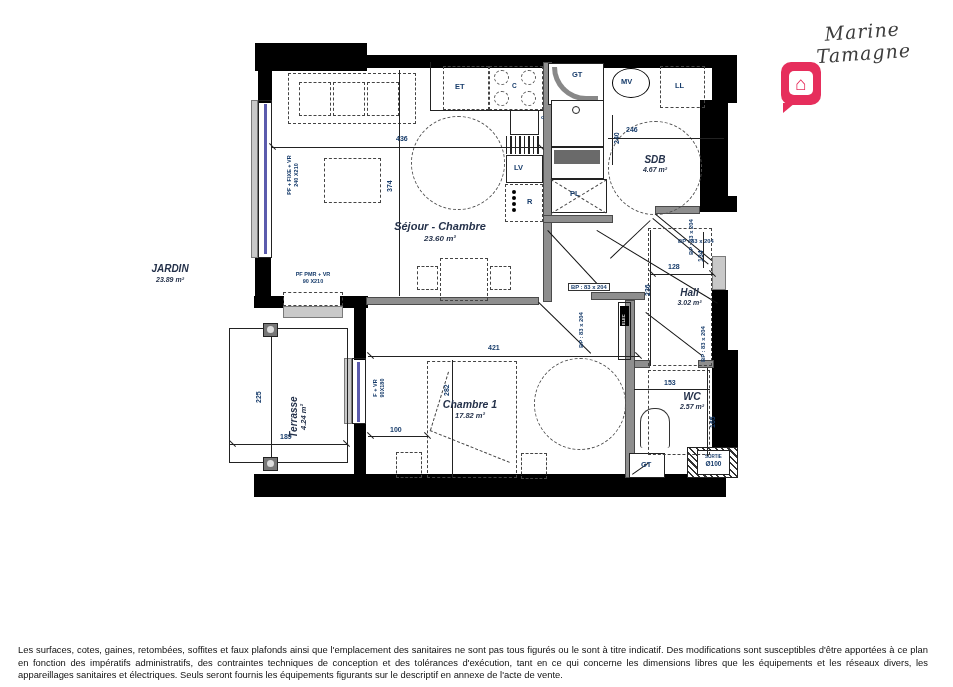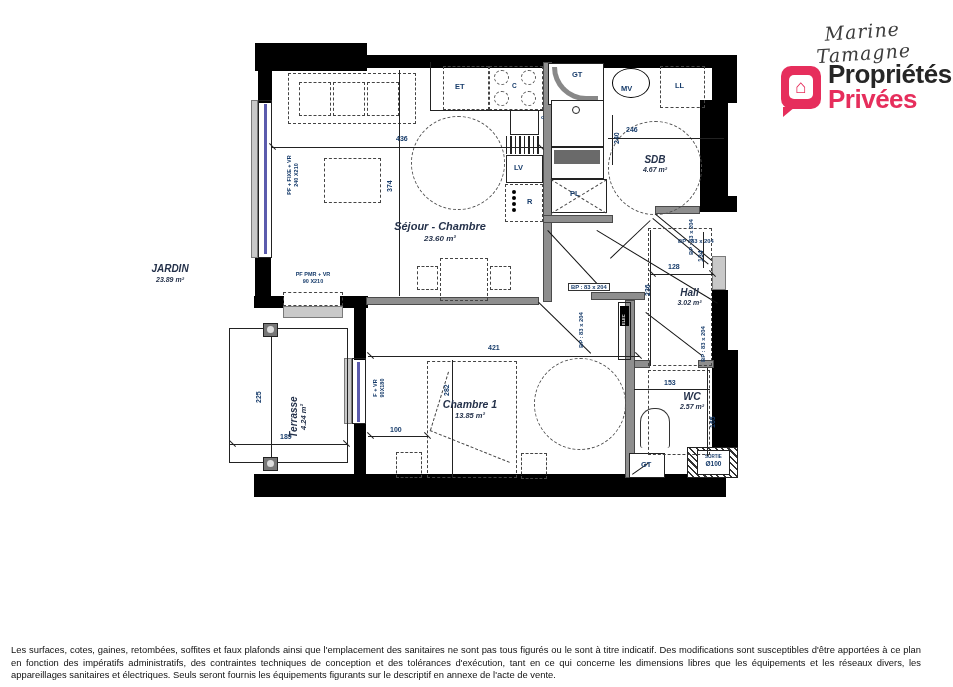--- a/index.html
+++ b/index.html
@@ -28,34 +28,30 @@
   .dots{position:absolute;width:4px;height:4px;background:#000;border-radius:50%;box-shadow:0 6px 0 #000,0 12px 0 #000,0 18px 0 #000}
   
   .signature{position:absolute;left:778px;top:20px;width:170px;text-align:center;font-family:"DejaVu Serif",serif;font-style:italic;font-size:19px;color:#3d3d3d;transform:rotate(-4deg);letter-spacing:1px}
   .logo{position:absolute;left:781px;top:62px;display:flex;align-items:center;gap:7px}
   .logo-icon{position:relative;width:40px;height:43px;background:#e62e5c;border-radius:10px}
   .logo-icon:after{content:"";position:absolute;left:2px;bottom:-8px;border-left:12px solid #e62e5c;border-bottom:10px solid transparent}
   .logo-house{position:absolute;left:8px;top:9px;width:24px;height:24px;background:#fff;border-radius:5px;display:flex;align-items:center;justify-content:center;color:#e62e5c;font-size:19px;font-weight:bold;line-height:1}
   .logo-txt{line-height:25px;font-weight:bold;font-size:26px;letter-spacing:-0.5px}
   .logo-l1{color:#262626}
   .logo-l2{color:#e62e5c}
-  .footer{position:absolute;left:11px;top:644px;width:910px;font-size:9.4px;line-height:12.6px;color:#111;text-align:justify}
+  .footer{position:absolute;left:18px;top:644px;width:910px;font-size:9.4px;line-height:12.6px;color:#111;text-align:justify}
   .toilet{position:absolute;border:1.5px solid #333;border-bottom:none;border-radius:14px 14px 3px 3px;background:#fff}
 </style>
 </head>
 <body>
 
 <div class="signature">Marine Tamagne</div>
 <div class="logo">
   <div class="logo-icon">
     <div class="logo-house">⌂</div>
-  </div>
-  <div class="logo-txt">
-    <div class="logo-l1">Propriétés</div>
-    <div class="logo-l2">Privées</div>
   </div>
 </div>
 
 <div>
 
   <div class="wall" style="left:255px;top:43px;width:112px;height:28px"></div>
   <div class="wall" style="left:366px;top:55px;width:371px;height:13px"></div>
   <div class="wall" style="left:712px;top:55px;width:25px;height:48px"></div>
   <div class="wall" style="left:700px;top:100px;width:28px;height:112px"></div>
   <div class="wall" style="left:700px;top:196px;width:37px;height:16px"></div>
@@ -106,21 +102,21 @@
   <div class="box" style="left:506px;top:155px;width:37px;height:28px"></div>
   <div class="fix" style="left:514px;top:163px">LV</div>
   <div class="dbox" style="left:505px;top:184px;width:38px;height:38px"></div>
   <div class="dots" style="left:512px;top:190px"></div>
   <div class="fix" style="left:527px;top:197px">R</div>
 
   <div class="box" style="left:548px;top:63px;width:56px;height:42px"></div>
   <div class="abs" style="left:552px;top:67px;width:46px;height:34px;border-left:5px solid #888;border-bottom:5px solid #888;border-radius:0 0 0 44px"></div>
   <div class="fix" style="left:572px;top:70px">GT</div>
   <div class="abs" style="left:612px;top:68px;width:38px;height:30px;border:1.5px solid #000;border-radius:50%"></div>
-  <div class="fix" style="left:621px;top:84px">MV</div>
+  <div class="fix" style="left:621px;top:77px">MV</div>
   <div class="dbox" style="left:660px;top:66px;width:45px;height:42px"></div>
   <div class="fix" style="left:675px;top:81px">LL</div>
   <div class="box" style="left:551px;top:100px;width:53px;height:47px"></div>
   <div class="abs" style="left:572px;top:106px;width:8px;height:8px;border:1.5px solid #222;border-radius:50%"></div>
   <div class="box" style="left:551px;top:147px;width:53px;height:32px"></div>
   <div class="abs" style="left:554px;top:150px;width:46px;height:14px;background:#6a6a6a"></div>
   <div class="box" style="left:551px;top:179px;width:56px;height:34px"></div>
   <div class="ddiag" style="left:551px;top:179px;width:65px;transform:rotate(31.3deg)"></div>
   <div class="ddiag" style="left:551px;top:213px;width:65px;transform:rotate(-31.3deg)"></div>
   <div class="fix" style="left:570px;top:189px">PL</div>
@@ -230,21 +226,21 @@
     <div>90 X210</div>
   </div>
   <div class="winlbl vtext" style="left:372px;top:412px;width:48px">
     <div>F + VR</div>
     <div>90X180</div>
   </div>
 
   <div class="room" style="left:380px;top:220px;width:120px;font-size:11px">Séjour - Chambre</div>
   <div class="room" style="left:380px;top:234px;width:120px;font-size:8px">23.60 m²</div>
   <div class="room" style="left:420px;top:398px;width:100px;font-size:10.5px">Chambre 1</div>
-  <div class="room" style="left:420px;top:411px;width:100px;font-size:7.5px">13.85 m²</div>
+  <div class="room" style="left:420px;top:411px;width:100px;font-size:7.5px">17.82 m²</div>
   <div class="room" style="left:630px;top:154px;width:50px;font-size:10px">SDB</div>
   <div class="room" style="left:630px;top:166px;width:50px;font-size:7px">4.67 m²</div>
   <div class="room" style="left:662px;top:287px;width:55px;font-size:10px">Hall</div>
   <div class="room" style="left:662px;top:299px;width:55px;font-size:7px">3.02 m²</div>
   <div class="room" style="left:668px;top:390px;width:48px;font-size:10.5px">WC</div>
   <div class="room" style="left:668px;top:403px;width:48px;font-size:7px">2.57 m²</div>
   <div class="room vtext" style="left:288px;top:448px;width:62px;font-size:10px">
     <div>Terrasse</div>
     <div style="font-size:7.5px">4.24 m²</div>
   </div>

